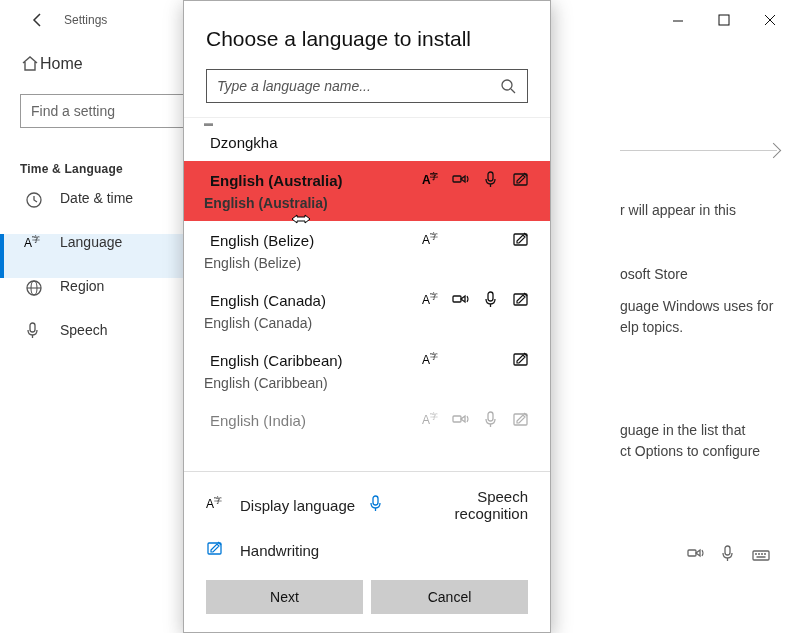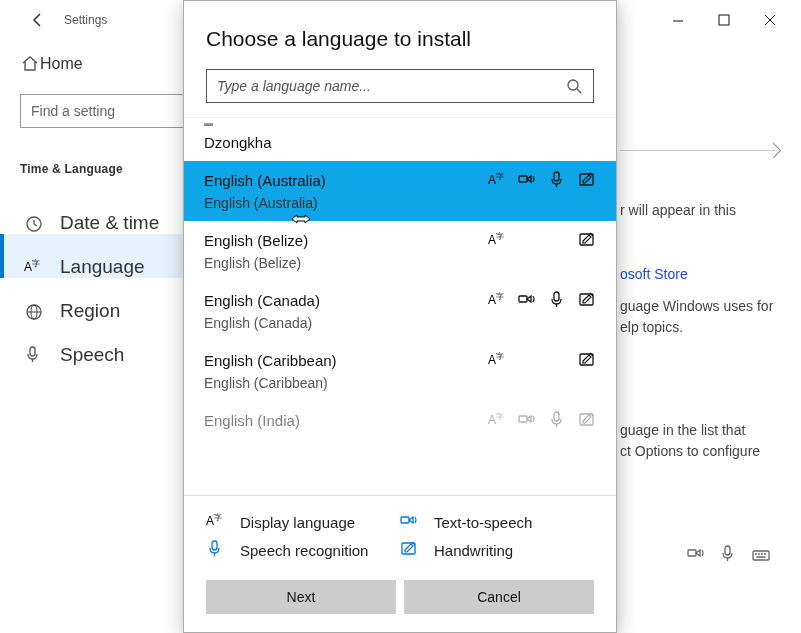--- a/index.html
+++ b/index.html
@@ -10,53 +10,53 @@
   .titlebar .back { width: 36px; height: 36px; display: flex; align-items: center; justify-content: center; color: #333; }
   .titlebar .title { font-size: 12px; margin-left: 8px; color: #555; }
   .titlebar .spacer { flex: 1; }
   .winbtn { width: 46px; height: 32px; display: flex; align-items: center; justify-content: center; color: #111; }
 
   
   .bg { position:absolute; top:40px; left:0; right:0; bottom:0; padding: 0 20px; }
   .home-row { display:flex; align-items:center; height:48px; color:#333; }
   .find { margin-top:6px; width:246px; height:34px; border:1px solid #999; display:flex; align-items:center; padding:0 10px; color:#666; font-size:14px; }
   .section { margin-top:34px; font-size:12px; font-weight:600; color:#333; letter-spacing:0.2px; }
-  .side-item { display:flex; align-items:flex-end; gap:16px; height:44px; color:#333; font-size:19px; padding-left:4px; }
+  .side-item { display:flex; align-items:flex-start; gap:16px; height:44px; color:#333; font-size:14px; padding-left:4px; }
   .side-item.active { background:#e6f2fb; border-left:4px solid #0078d7; margin-left:-20px; padding-left:20px; width: 280px; }
   .side-icon { width:20px; height:20px; display:flex; align-items:center; justify-content:center; color:#555; }
   .side-icon.active { color:#0078d7; }
 
   .right-text { position:absolute; left:620px; top:200px; width:160px; color:#444; font-size:14px; line-height:1.5; }
-  .right-link { color:#1d4ed8;text-align:right; }
+  .right-link { color:#404040;text-align:right; }
   .right-text2 { position:absolute; left:620px; top:296px; width:170px; color:#444; font-size:14px; line-height:1.5; }
   .right-text3 { position:absolute; left:620px; top:420px; width:170px; color:#444; font-size:14px; line-height:1.5; }
   .bottom-icons { position:absolute; right:30px; bottom:68px; display:flex; gap:14px; color:#666; }
 
   
   .chev { position:absolute; left:620px; top:150px; right:24px; border-top:1px solid #ccc; }
   .chev::after { content:""; position:absolute; right:-2px; top:-6px; width:10px; height:10px; border-right:1px solid #888; border-bottom:1px solid #888; transform: rotate(-45deg); }
 
   
-  .dialog { position:absolute; left:183px; top:0; width:434px; height:633px; background:#fff; border:1px solid #aaa; box-shadow: 4px 4px 18px rgba(0,0,0,0.18), -4px 4px 18px rgba(0,0,0,0.10); display:flex; flex-direction:column; }
+  .dialog { position:absolute; left:183px; top:0; width:368px; height:633px; background:#fff; border:1px solid #aaa; box-shadow: 4px 4px 18px rgba(0,0,0,0.18), -4px 4px 18px rgba(0,0,0,0.10); display:flex; flex-direction:column; }
   .dlg-title { font-size:21px; font-weight:400; padding:26px 22px 18px 22px; color:#111; }
   .search { margin:0 22px 14px 22px; height:34px; border:1.5px solid #555; display:flex; align-items:center; padding:0 10px; font-style:italic; color:#555; font-size:14px; }
   .search .sp { flex:1; }
 
   .list { flex:1; overflow:hidden; border-top:1px solid #eee; position:relative; }
   .list::-webkit-scrollbar { display:none; }
   .row { padding:10px 20px 10px 20px; }
   .row .main { font-size:15px; color:#111; display:flex; align-items:center; }
   .row .sub { font-size:14px; color:#555; margin-top:6px; }
   .row .icons { display:flex; gap:12px; }
-  .row.selected { background:#0ea5e9; }
+  .row.selected { background:#ef4444;font-weight:bold; }
   .row.selected .sub { color:#333; }
-  .row .main .name { flex:1; }
+  .row .main .name { flex:1;margin-left:6px; }
   .feat-icon { width:18px; height:18px; display:inline-flex; align-items:center; justify-content:center; }
 
-  .legend { border-top:1px solid #ddd; padding:16px 22px 8px 22px; display:grid; grid-template-columns: 1fr 1fr; row-gap:8px; }
+  .legend { border-top:1px solid #ddd; padding:16px 22px 8px 22px; display:grid; grid-template-columns: 1fr 1fr; row-gap:18px;text-align:right; }
   .legend-item { display:flex; align-items:center; gap:14px; font-size:15px; color:#222; }
   .legend-item .ic { color:#0078d7; width:20px; height:20px; display:flex; align-items:center; justify-content:center; }
 
   .buttons { display:flex; gap:8px; padding:12px 22px 18px 22px; }
   .btn { flex:1; height:34px; background:#ccc; border:none; font-size:14px; color:#111; display:flex; align-items:center; justify-content:center; }
 
   .cursor-resize { position:absolute; left:291px; top:212px; width:20px; height:14px; pointer-events:none; }
 
   svg { display:block; }
 </style>
@@ -383,28 +383,20 @@
       <span class="ic">
           <svg width="20" height="20">
             <use href="#ic-display"></use>
           </svg>
         </span>
       <span>Display language</span>
     </div>
     <div class="legend-item">
       <span class="ic">
           <svg width="20" height="20">
-            <use href="#ic-tts"></use>
-          </svg>
-        </span>
-      <span>Text-to-speech</span>
-    </div>
-    <div class="legend-item">
-      <span class="ic">
-          <svg width="20" height="20">
             <use href="#ic-speech"></use>
           </svg>
         </span>
       <span>Speech recognition</span>
     </div>
     <div class="legend-item">
       <span class="ic">
           <svg width="20" height="20">
             <use href="#ic-hand"></use>
           </svg>

